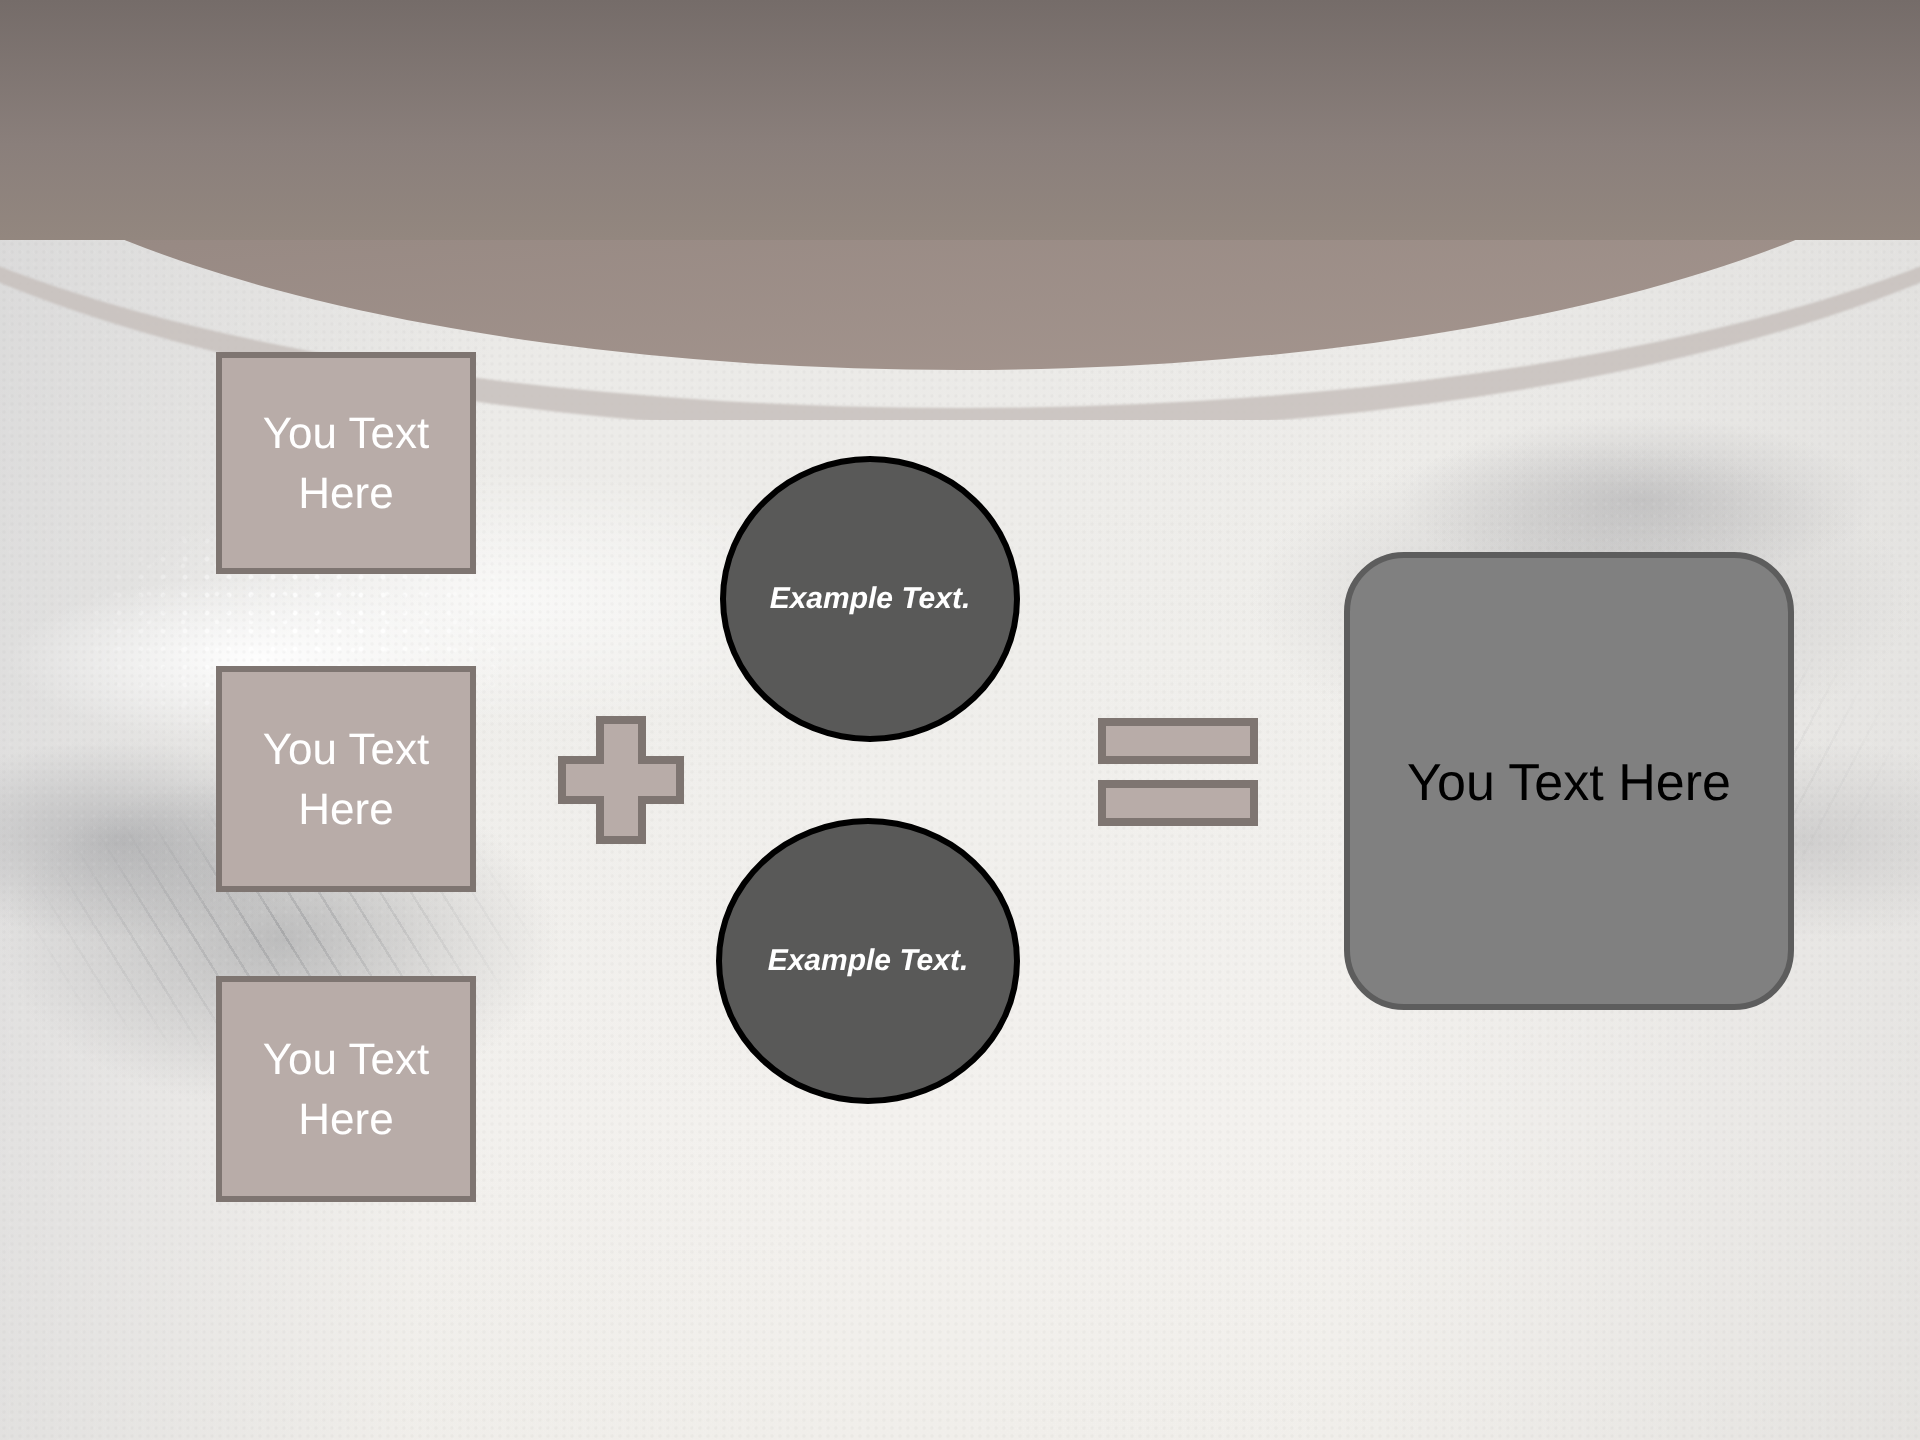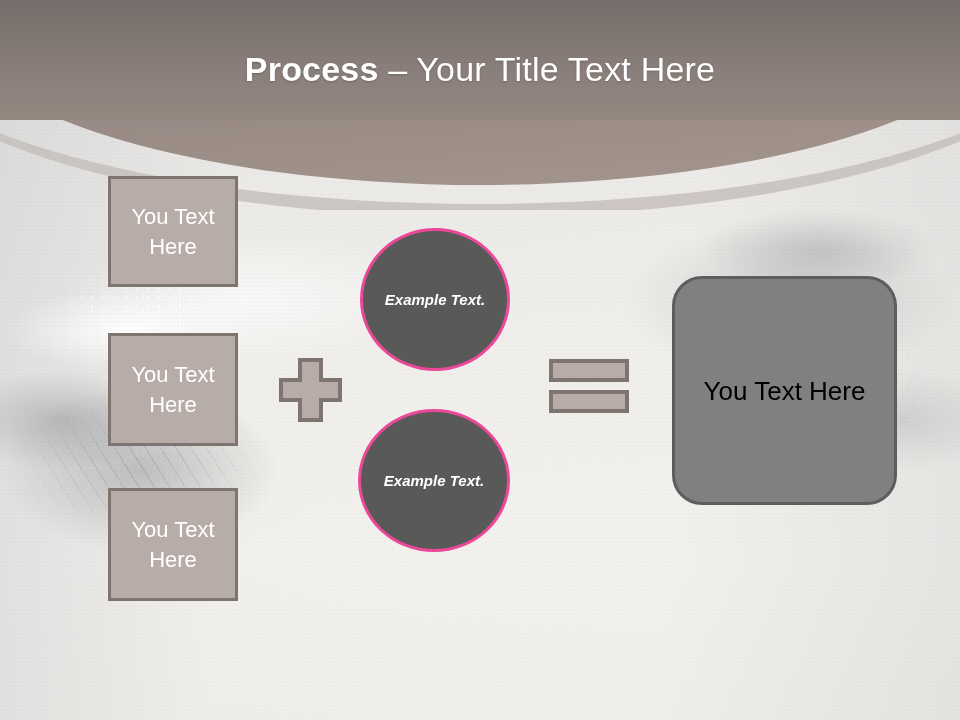--- a/index.html
+++ b/index.html
@@ -162,21 +162,21 @@
     width: 63px; height: 64px;
   }
   .plus-wrap svg { display: block; }
 
   
   .circle {
     position: absolute;
     box-sizing: border-box;
     border-radius: 50%;
     background: #595958;
-    border: 3px solid #ec4899;
+    border: 3px solid #000000;
     color: #ffffff;
     font-size: 15px;
     line-height: 22px;
     font-weight: bold;
     font-style: italic;
     text-align: center;
     display: flex;
     align-items: center;
     justify-content: center;
   }
@@ -230,23 +230,20 @@
   <div class="bg-lashes-2"></div>
   <div class="bg-glitter"></div>
   <div class="bg-grain"></div>
 
   <div class="header-band">
     <div class="header-rim"></div>
     <div class="header-fill"></div>
     <div class="header-top-solid"></div>
   </div>
 
-  <div class="title">
-    <span class="t-bold">Process</span><span class="t-rest"> – Your Title Text Here</span>
-  </div>
 
   <div class="tbox" id="box-1">
     <span>You Text Here</span>
   </div>
   <div class="tbox" id="box-2">
     <span>You Text Here</span>
   </div>
   <div class="tbox" id="box-3">
     <span>You Text Here</span>
   </div>

